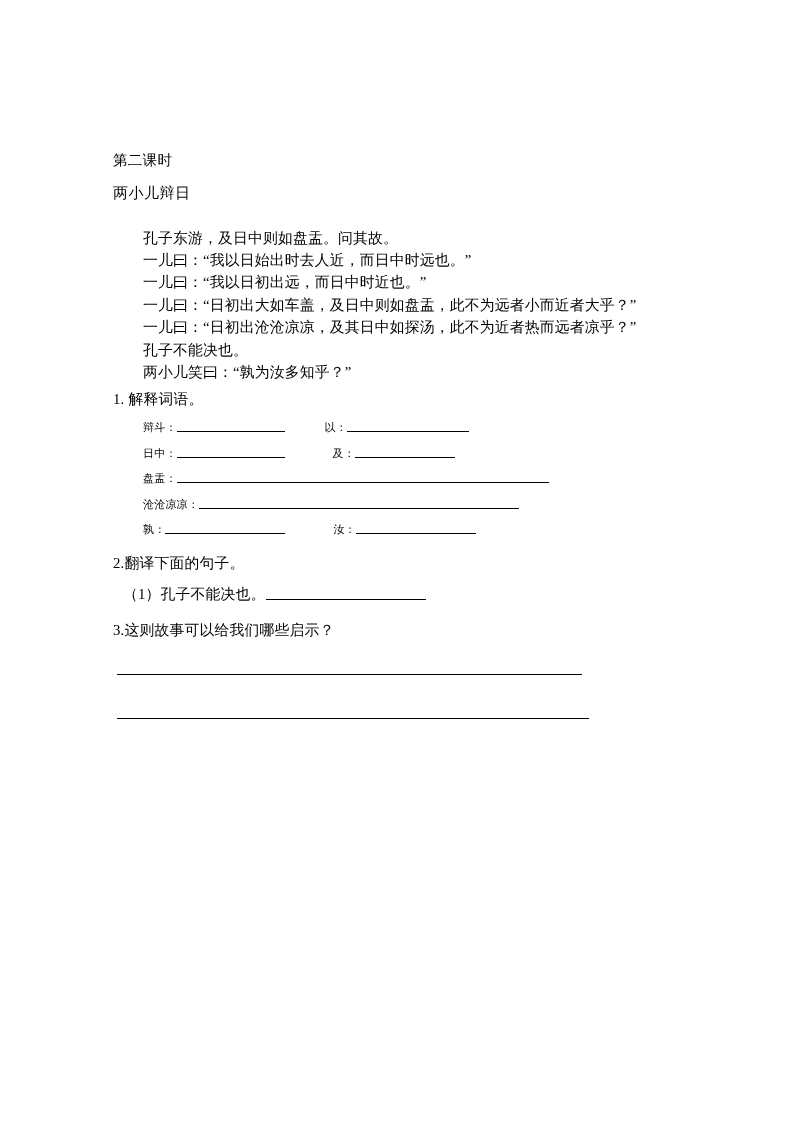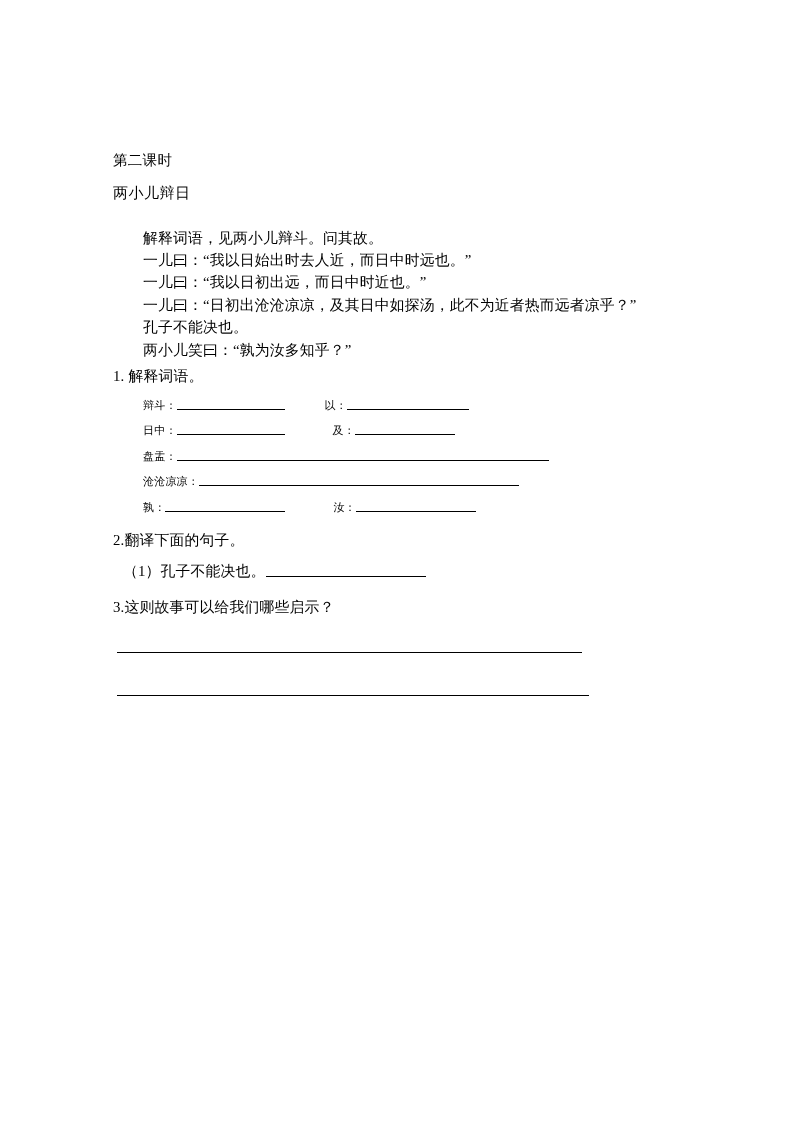--- a/index.html
+++ b/index.html
@@ -105,23 +105,24 @@
 </head>
 <body>
 
 <div class="page">
   <div class="content">
 
     <div class="lesson-title">第二课时</div>
 
     <div class="doc-title">两小儿辩日</div>
 
-    <p class="para">解释词语，见两小儿辩斗。问其故。</p>
+    <p class="para">孔子东游，及日中则如盘盂。问其故。</p>
     <p class="para">一儿曰：“我以日始出时去人近，而日中时远也。”</p>
     <p class="para">一儿曰：“我以日初出远，而日中时近也。”</p>
+    <p class="para-hang">一儿曰：“日初出大如车盖，及日中则如盘盂，此不为远者小而近者大乎？”</p>
     <p class="para-hang">一儿曰：“日初出沧沧凉凉，及其日中如探汤，此不为近者热而远者凉乎？”</p>
     <p class="para">孔子不能决也。</p>
     <p class="para">两小儿笑曰：“孰为汝多知乎？”</p>
 
     <p class="qnum q1-line">
       <span>1.</span><span>&nbsp;</span><span>解释词语。</span>
     </p>
 
     <p class="blank-row">
       <span>辩斗：</span><span class="blank" style="width:108px"></span><span class="gap-sm"></span><span>以：</span><span class="blank" style="width:122px"></span>

